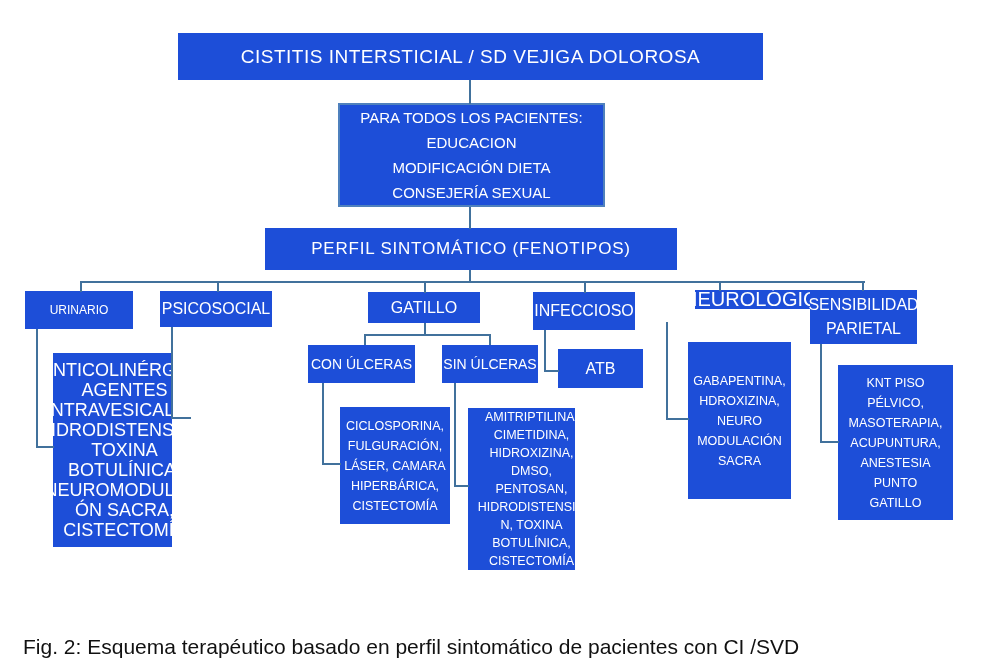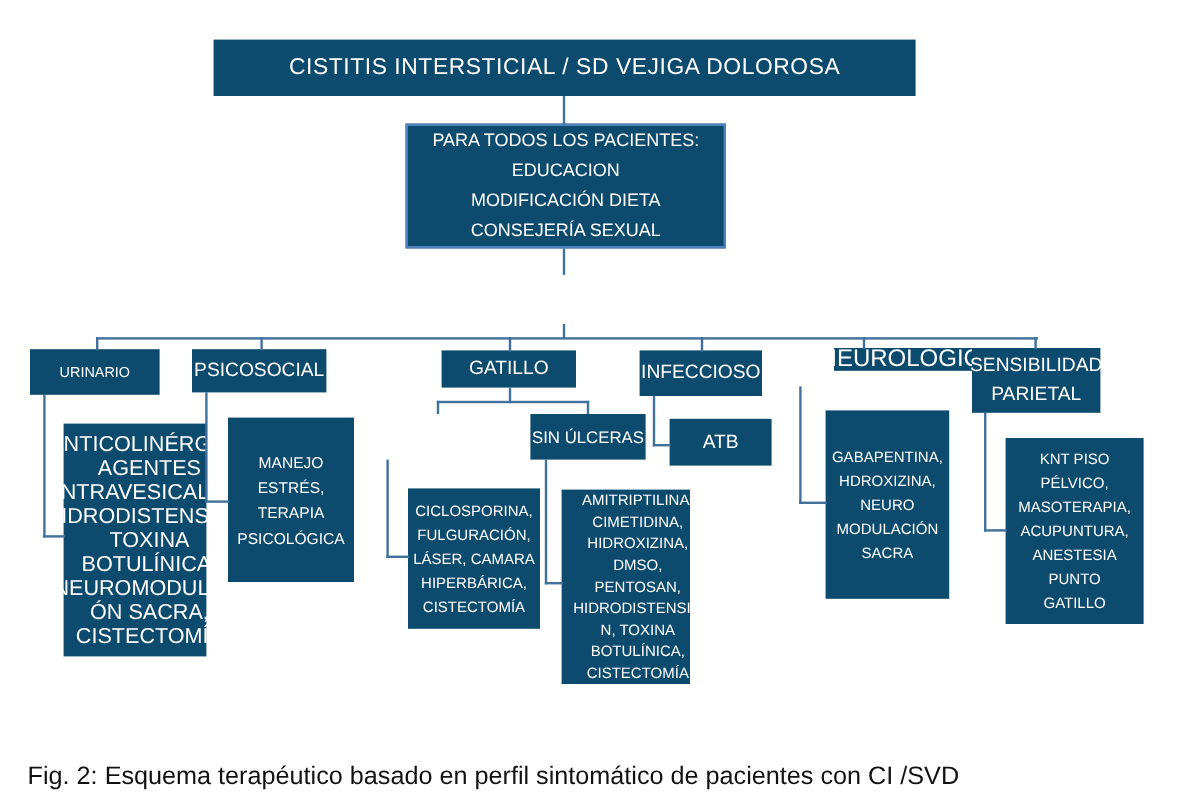--- a/index.html
+++ b/index.html
@@ -7,21 +7,21 @@
   body { font-family: "Liberation Sans", sans-serif; }
   #canvas {
     position: relative;
     width: 984px;
     height: 663px;
     background: #ffffff;
     overflow: hidden;
   }
   .box {
     position: absolute;
-    background: #0c4a6e;
+    background: #1d4ed8;
     color: #ffffff;
     display: flex;
     align-items: center;
     justify-content: center;
     text-align: center;
     white-space: pre-line;
     line-height: 1.35;
   }
   .line {
     position: absolute;
@@ -63,44 +63,43 @@
 </head>
 <body>
 
 <div id="canvas">
 
   <div class="box" id="root">CISTITIS INTERSTICIAL / SD VEJIGA DOLOROSA</div>
   <div class="box" id="allpatients">PARA TODOS LOS PACIENTES:
 EDUCACION
 MODIFICACIÓN DIETA
 CONSEJERÍA SEXUAL</div>
+  <div class="box" id="profile">PERFIL SINTOMÁTICO (FENOTIPOS)</div>
 
   <div class="box" id="urinario">URINARIO</div>
   <div class="box" id="psicosocial">PSICOSOCIAL</div>
   <div class="box" id="vesical">GATILLO</div>
   <div class="box" id="infeccioso">INFECCIOSO</div>
   <div class="box" id="neurologico">NEUROLÓGICO</div>
   <div class="box" id="sensibilidad">SENSIBILIDAD
 PARIETAL</div>
 
+  <div class="box" id="conulceras">CON ÚLCERAS</div>
   <div class="box" id="sinulceras">SIN ÚLCERAS</div>
   <div class="box" id="atb">ATB</div>
 
   <div class="box" id="urinario-t">ANTICOLINÉRGICO
 AGENTES
 INTRAVESICALES,
 HIDRODISTENSIÓN,
 TOXINA
 BOTULÍNICA,
 NEUROMODULACI
 ÓN SACRA,
 CISTECTOMÍA</div>
-  <div class="box" id="psicosocial-t">MANEJO ESTRÉS,
-TERAPIA
-PSICOLÓGICA</div>
   <div class="box" id="conulceras-t">CICLOSPORINA,
 FULGURACIÓN,
 LÁSER, CAMARA
 HIPERBÁRICA,
 CISTECTOMÍA</div>
   <div class="box" id="sinulceras-t">AMITRIPTILINA,
 CIMETIDINA,
 HIDROXIZINA,
 DMSO,
 PENTOSAN,

